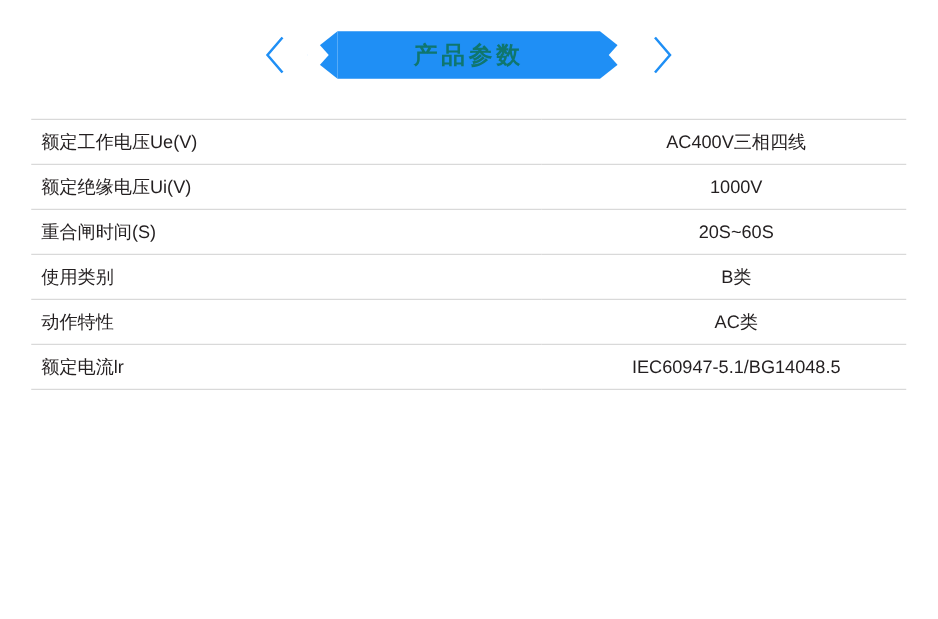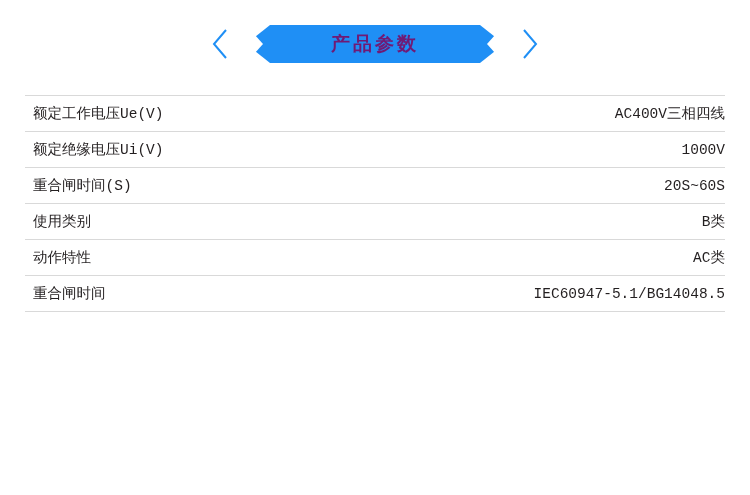--- a/index.html
+++ b/index.html
@@ -75,21 +75,21 @@
     left: 0;
     border-left: 17px solid #ffffff;
   }
   .banner-notch.right {
     right: 0;
     border-right: 17px solid #ffffff;
   }
   .banner-text {
     position: relative;
     z-index: 3;
-    color: #701a75;
+    color: #0f766e;
     font-size: 19px;
     font-weight: bold;
     letter-spacing: 3px;
   }
   
   .chev {
     position: absolute;
     top: 50%;
     transform: translateY(-50%);
     width: 16px;
@@ -103,38 +103,37 @@
   .spec-table {
     position: absolute;
     top: 95px;
     left: 25px;
     width: 700px;
     border-collapse: collapse;
     table-layout: fixed;
   }
   .spec-table tr {
     height: 36px;
-    font-family: Liberation Mono, monospace;
   }
   .spec-table td {
     border-top: 1px solid #d9d9d9;
     border-bottom: 1px solid #d9d9d9;
     font-size: 14.5px;
     color: #231f20;
     padding: 0;
     vertical-align: middle;
     white-space: nowrap;
   }
   .spec-table tr td.label {
     width: 400px;
     padding-left: 8px;
     text-align: left;
   }
   .spec-table tr td.value {
-    text-align: right;
+    text-align: center;
     padding-left: 20px;
     font-weight: normal;
   }
   sup {
     font-size: 9.5px;
     vertical-align: super;
   }
 </style>
 </head>
 <body>
@@ -178,19 +177,19 @@
       </tr>
       <tr>
         <td class="label">使用类别</td>
         <td class="value">B类</td>
       </tr>
       <tr>
         <td class="label">动作特性</td>
         <td class="value">AC类</td>
       </tr>
       <tr>
-        <td class="label">重合闸时间</td>
+        <td class="label">额定电流lr</td>
         <td class="value">IEC60947-5.1/BG14048.5</td>
       </tr>
     </tbody>
   </table>
 
 </div>
 
 </body></html>

